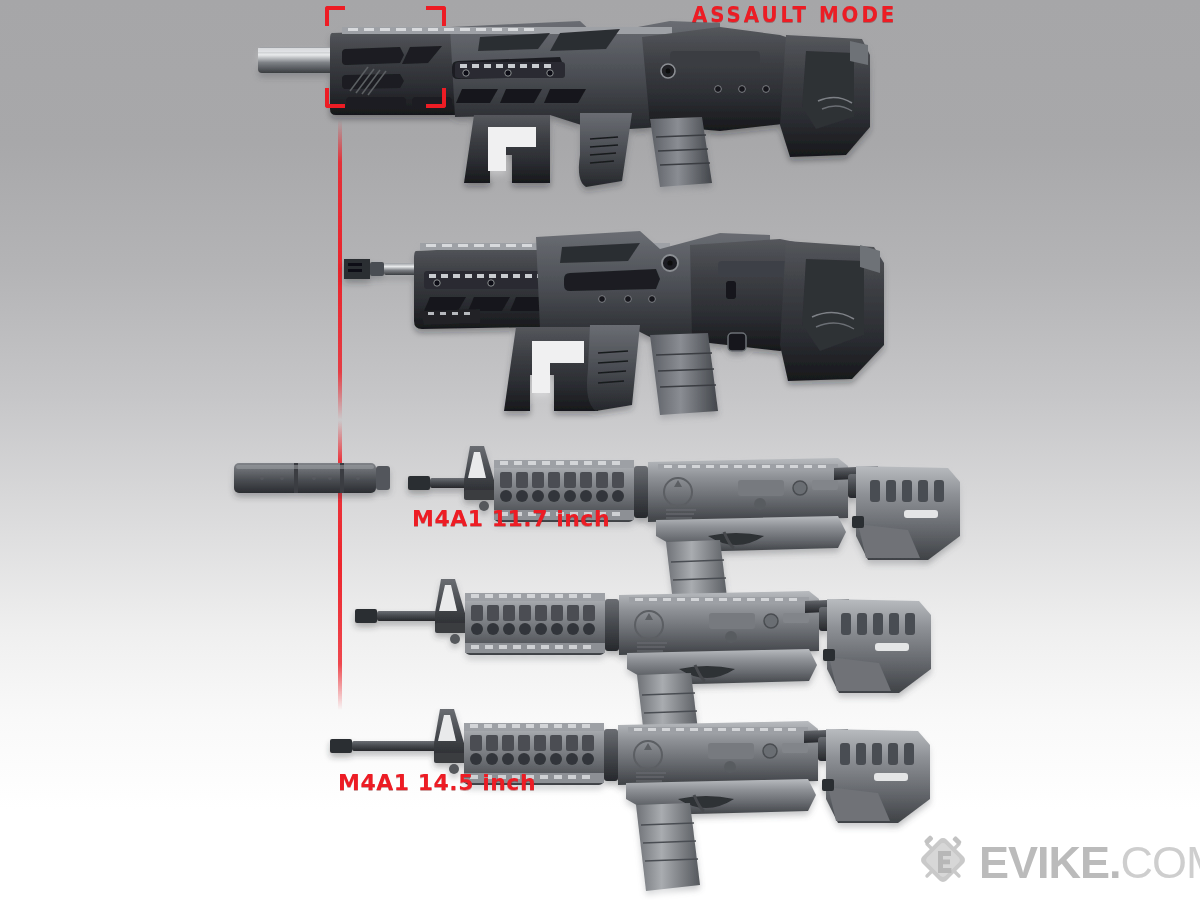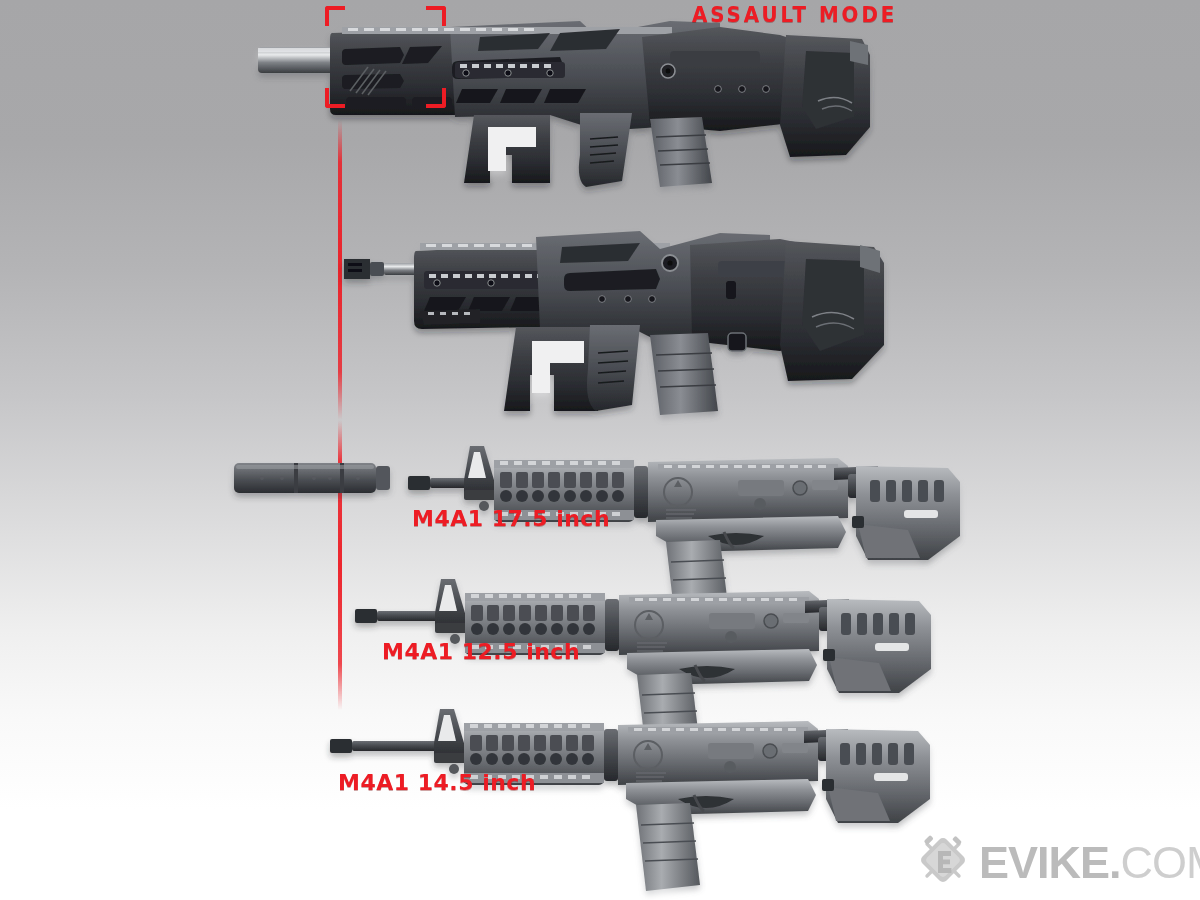--- a/index.html
+++ b/index.html
@@ -478,21 +478,21 @@
             <rect x="510" y="48" width="10" height="22" rx="3"></rect>
           <rect x="526" y="48" width="10" height="22" rx="3"></rect>
         </g>
         <rect x="496" y="78" width="34" height="8" rx="3" fill="#e4e5e6"></rect>
         <path d="M450 92 L500 98 L512 126 L458 126Z" fill="#6f7277"></path>
         <rect x="444" y="84" width="12" height="12" rx="2" fill="#2b2d31"></rect>
       </g>
     </svg>
   </div>
 
-  <div class="rlabel m4label" style="left:412px; top:506px;">M4A1 17.5 inch</div>
+  <div class="rlabel m4label" style="left:412px; top:506px;">M4A1 11.7 inch</div>
 
   <div class="gun" style="left:355px; top:565px; width:790px; height:135px;">
     <svg width="790" height="135" viewBox="0 0 790 135">
       <g filter="url(#softshadow)">
         <rect x="0" y="44" width="22" height="14" rx="2" fill="#2c2e32"></rect>
         <rect x="22" y="46" width="62" height="10" rx="2" fill="url(#m4dark)"></rect>
         <path d="M86 14 L100 14 L110 48 L110 66 L80 66 L80 48Z" fill="url(#m4dark)"></path>
         <path d="M90 20 L96 20 L102 46 L84 46Z" fill="#e9eaeb"></path>
         <rect x="80" y="58" width="34" height="10" rx="2" fill="#3a3d41"></rect>
         <circle cx="100" cy="74" r="5" fill="#55585c"></circle>
@@ -588,21 +588,20 @@
             <rect x="534" y="48" width="10" height="22" rx="3"></rect>
           <rect x="550" y="48" width="10" height="22" rx="3"></rect>
         </g>
         <rect x="520" y="78" width="34" height="8" rx="3" fill="#e4e5e6"></rect>
         <path d="M474 92 L524 98 L536 126 L482 126Z" fill="#6f7277"></path>
         <rect x="468" y="84" width="12" height="12" rx="2" fill="#2b2d31"></rect>
       </g>
     </svg>
   </div>
 
-  <div class="rlabel m4label" style="left:382px; top:639px;">M4A1 12.5 inch</div>
 
   <div class="gun" style="left:330px; top:695px; width:820px; height:135px;">
     <svg width="820" height="135" viewBox="0 0 820 135">
       <g filter="url(#softshadow)">
         <rect x="0" y="44" width="22" height="14" rx="2" fill="#2c2e32"></rect>
         <rect x="22" y="46" width="86" height="10" rx="2" fill="url(#m4dark)"></rect>
         <path d="M110 14 L124 14 L134 48 L134 66 L104 66 L104 48Z" fill="url(#m4dark)"></path>
         <path d="M114 20 L120 20 L126 46 L108 46Z" fill="#e9eaeb"></path>
         <rect x="104" y="58" width="34" height="10" rx="2" fill="#3a3d41"></rect>
         <circle cx="124" cy="74" r="5" fill="#55585c"></circle>

